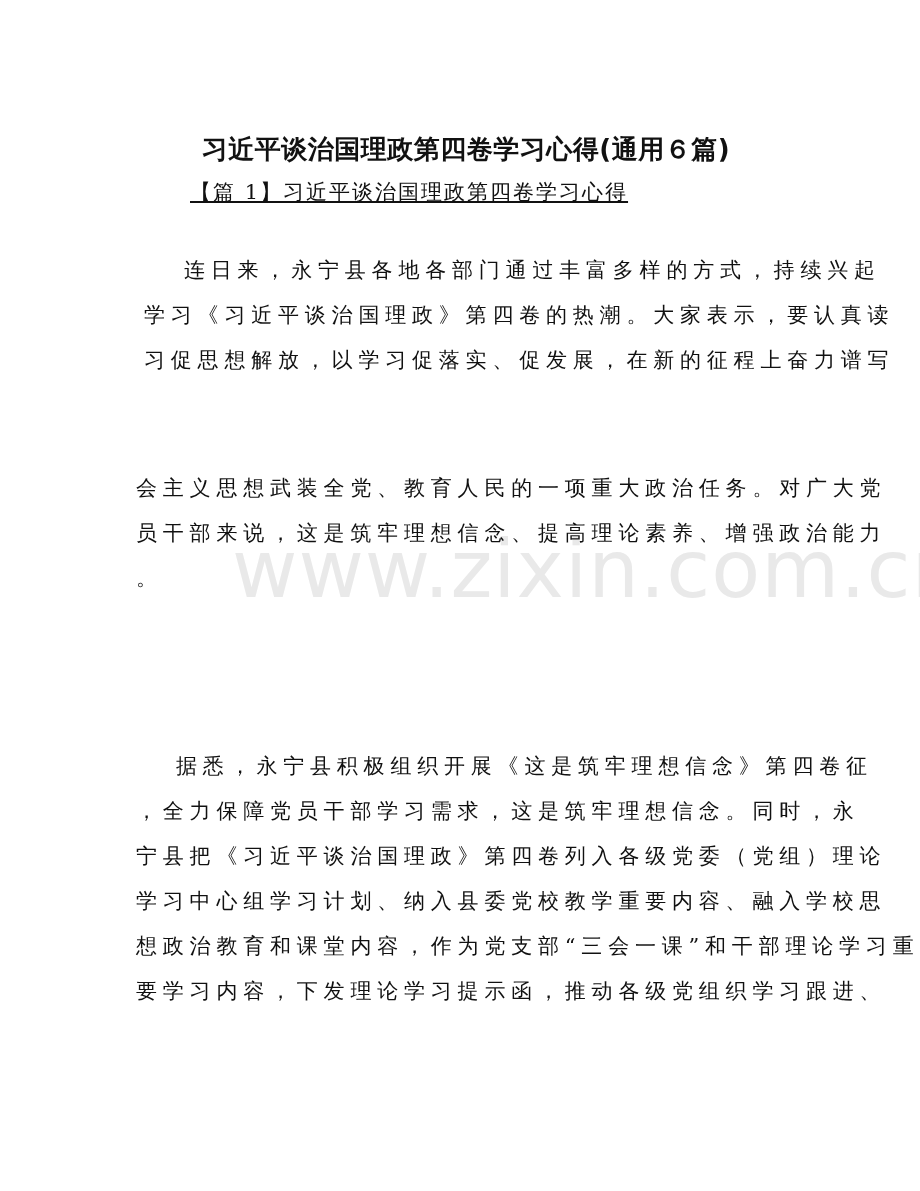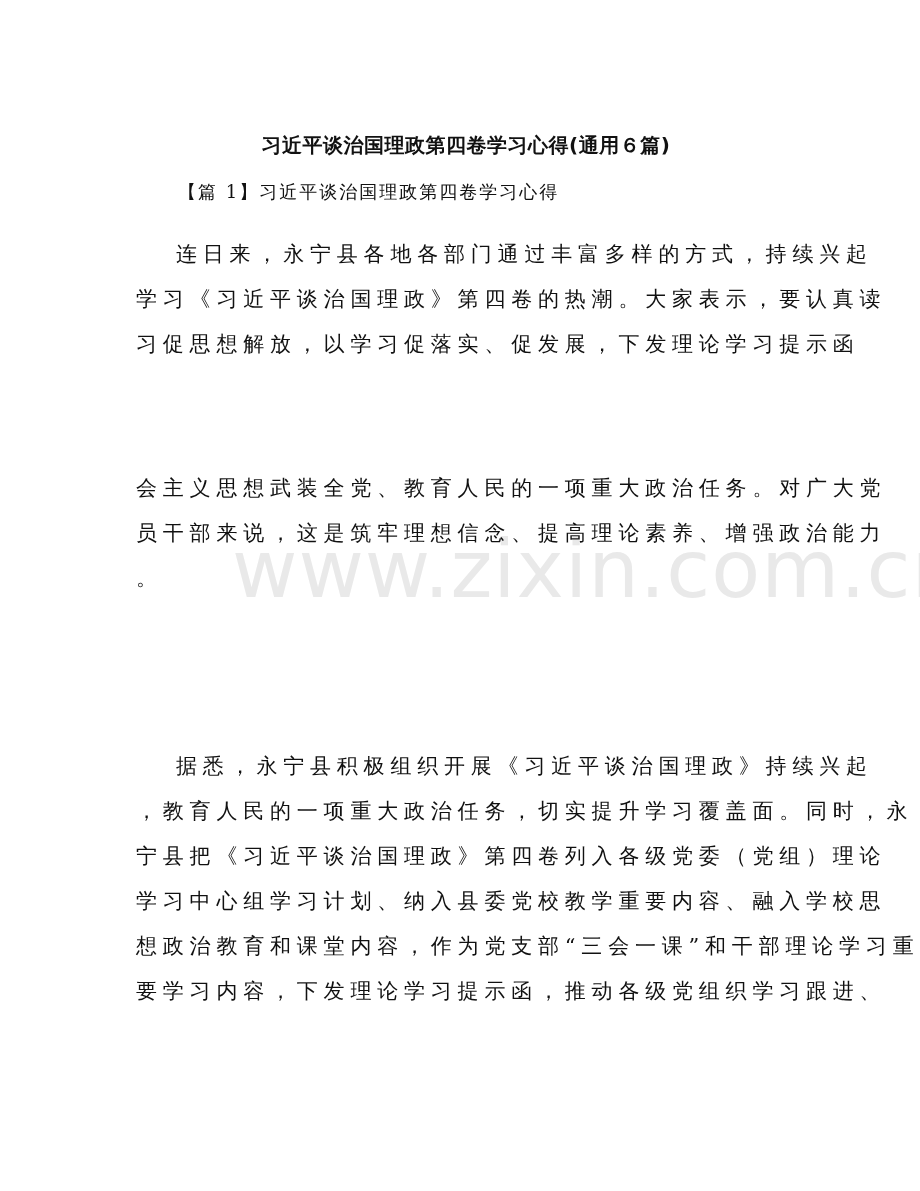--- a/index.html
+++ b/index.html
@@ -24,54 +24,55 @@
       background: #ffffff;
     }
     .title {
       position: absolute;
       top: 116px;
       left: 0;
       width: 920px;
       text-align: center;
       font-family: "DejaVu Sans", "Liberation Sans", sans-serif;
       font-weight: bold;
-      font-size: 20px;
+      font-size: 26px;
       letter-spacing: 0.5px;
       line-height: 32px;
       padding-left: 12px;
       box-sizing: border-box;
     }
     .section-heading {
       position: absolute;
       top: 176px;
-      left: 178px;
-      font-size: 18px;
+      left: 190px;
+      font-size: 21px;
       line-height: 32px;
       letter-spacing: 2px;
       white-space: nowrap;
+      text-decoration: underline;
     }
     .para {
       position: absolute;
       left: 136px;
       width: 652px;
       font-size: 21px;
       line-height: 45px;
       letter-spacing: 5.8px;
       text-align: justify;
       margin: 0;
     }
     .para .line {
       display: block;
       white-space: nowrap;
       height: 45px;
     }
     .para .indent {
       padding-left: 40px;
     }
-    #p1 { top: 232px; }
+    #p1 { top: 248px; margin-left: 8px; }
     #p2 { top: 466px; }
     #p3 { top: 744px; }
     .watermark {
       position: absolute;
       left: 232px;
       top: 520px;
       font-family: "DejaVu Sans", "Liberation Sans", sans-serif;
       font-size: 80px;
       color: #e9e9e9;
       letter-spacing: 1px;
@@ -94,32 +95,32 @@
 
   <div class="content">
 
     <h1 class="title">习近平谈治国理政第四卷学习心得(通用６篇)</h1>
 
     <div class="section-heading">【篇 1】习近平谈治国理政第四卷学习心得</div>
 
     <div class="para" id="p1">
       <span class="line indent">连日来，永宁县各地各部门通过丰富多样的方式，持续兴起</span>
       <span class="line">学习《习近平谈治国理政》第四卷的热潮。大家表示，要认真读</span>
-      <span class="line">习促思想解放，以学习促落实、促发展，下发理论学习提示函</span>
+      <span class="line">习促思想解放，以学习促落实、促发展，在新的征程上奋力谱写</span>
     </div>
 
     <div class="para" id="p2">
       <span class="line">会主义思想武装全党、教育人民的一项重大政治任务。对广大党</span>
       <span class="line">员干部来说，这是筑牢理想信念、提高理论素养、增强政治能力</span>
       <span class="line">。</span>
     </div>
 
     <div class="para" id="p3">
-      <span class="line indent">据悉，永宁县积极组织开展《习近平谈治国理政》持续兴起</span>
-      <span class="line">，教育人民的一项重大政治任务，切实提升学习覆盖面。同时，永</span>
+      <span class="line indent">据悉，永宁县积极组织开展《这是筑牢理想信念》第四卷征</span>
+      <span class="line">，全力保障党员干部学习需求，这是筑牢理想信念。同时，永</span>
       <span class="line">宁县把《习近平谈治国理政》第四卷列入各级党委（党组）理论</span>
       <span class="line">学习中心组学习计划、纳入县委党校教学重要内容、融入学校思</span>
       <span class="line">想政治教育和课堂内容，作为党支部“三会一课”和干部理论学习重</span>
       <span class="line">要学习内容，下发理论学习提示函，推动各级党组织学习跟进、</span>
     </div>
 
   </div>
 </div>
 
 </body></html>

